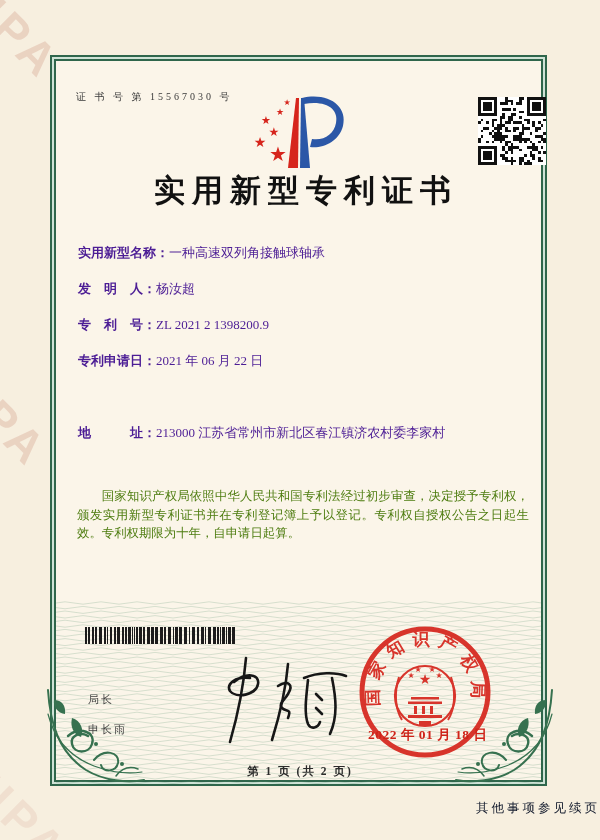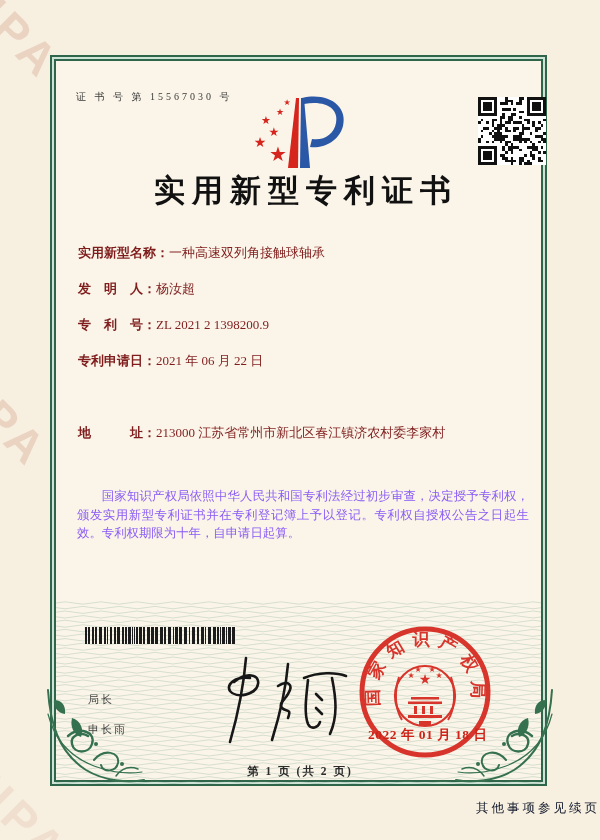--- a/index.html
+++ b/index.html
@@ -15,26 +15,26 @@
       font-size:46px;letter-spacing:6px;transform:rotate(45deg);transform-origin:left top;white-space:nowrap;}
   .wm-pink{color:rgba(205,145,125,0.30);}
   .wm-pink-faint{color:rgba(205,145,125,0.16);}
   .wm-beige{color:rgba(195,175,140,0.34);}
   .wm-beige-faint{color:rgba(195,175,140,0.16);}
   .certno{position:absolute;left:76px;top:90px;z-index:3;font-size:10px;letter-spacing:3px;color:#3a3a3a;}
   .logo{position:absolute;left:250px;top:92px;z-index:3;}
   .qr{position:absolute;left:478px;top:97px;z-index:3;}
   .title{position:absolute;left:6px;top:170px;width:100%;text-align:center;z-index:3;
          font-size:31px;font-weight:700;letter-spacing:7px;color:#111;}
-  .frow{position:absolute;left:78px;width:462px;z-index:3;font-size:13px;line-height:17px;color:#7f1d1d;}
+  .frow{position:absolute;left:78px;width:462px;z-index:3;font-size:13px;line-height:17px;color:#4c1d95;}
   .flabel{font-weight:700;}
   .fvalue{font-weight:400;}
   .fpair2{position:absolute;left:227px;top:0;}
   .bodytext{position:absolute;left:77px;top:487px;width:452px;z-index:3;}
-  .bodytext p{margin:0;font-size:12.4px;line-height:18.6px;text-indent:2em;text-align:justify;color:#8b5cf6;}
+  .bodytext p{margin:0;font-size:12.4px;line-height:18.6px;text-indent:2em;text-align:justify;color:#4d7c0f;}
   .guilloche{position:absolute;left:56px;top:600px;z-index:2;}
   .barcode{position:absolute;left:85px;top:627px;z-index:3;}
   .director-block{position:absolute;left:88px;top:684px;z-index:3;
         font-family:"Liberation Sans","DejaVu Sans",sans-serif;font-weight:400;font-size:11px;
         letter-spacing:2px;color:#404040;line-height:30px;}
   .signature{position:absolute;left:200px;top:652px;z-index:4;}
   .seal{position:absolute;left:350px;top:617px;z-index:6;}
   .seal-date{position:absolute;left:368px;top:726px;z-index:7;font-size:13.5px;font-weight:700;
         letter-spacing:0.5px;color:#cf2318;}
   .orn{position:absolute;z-index:4;}

